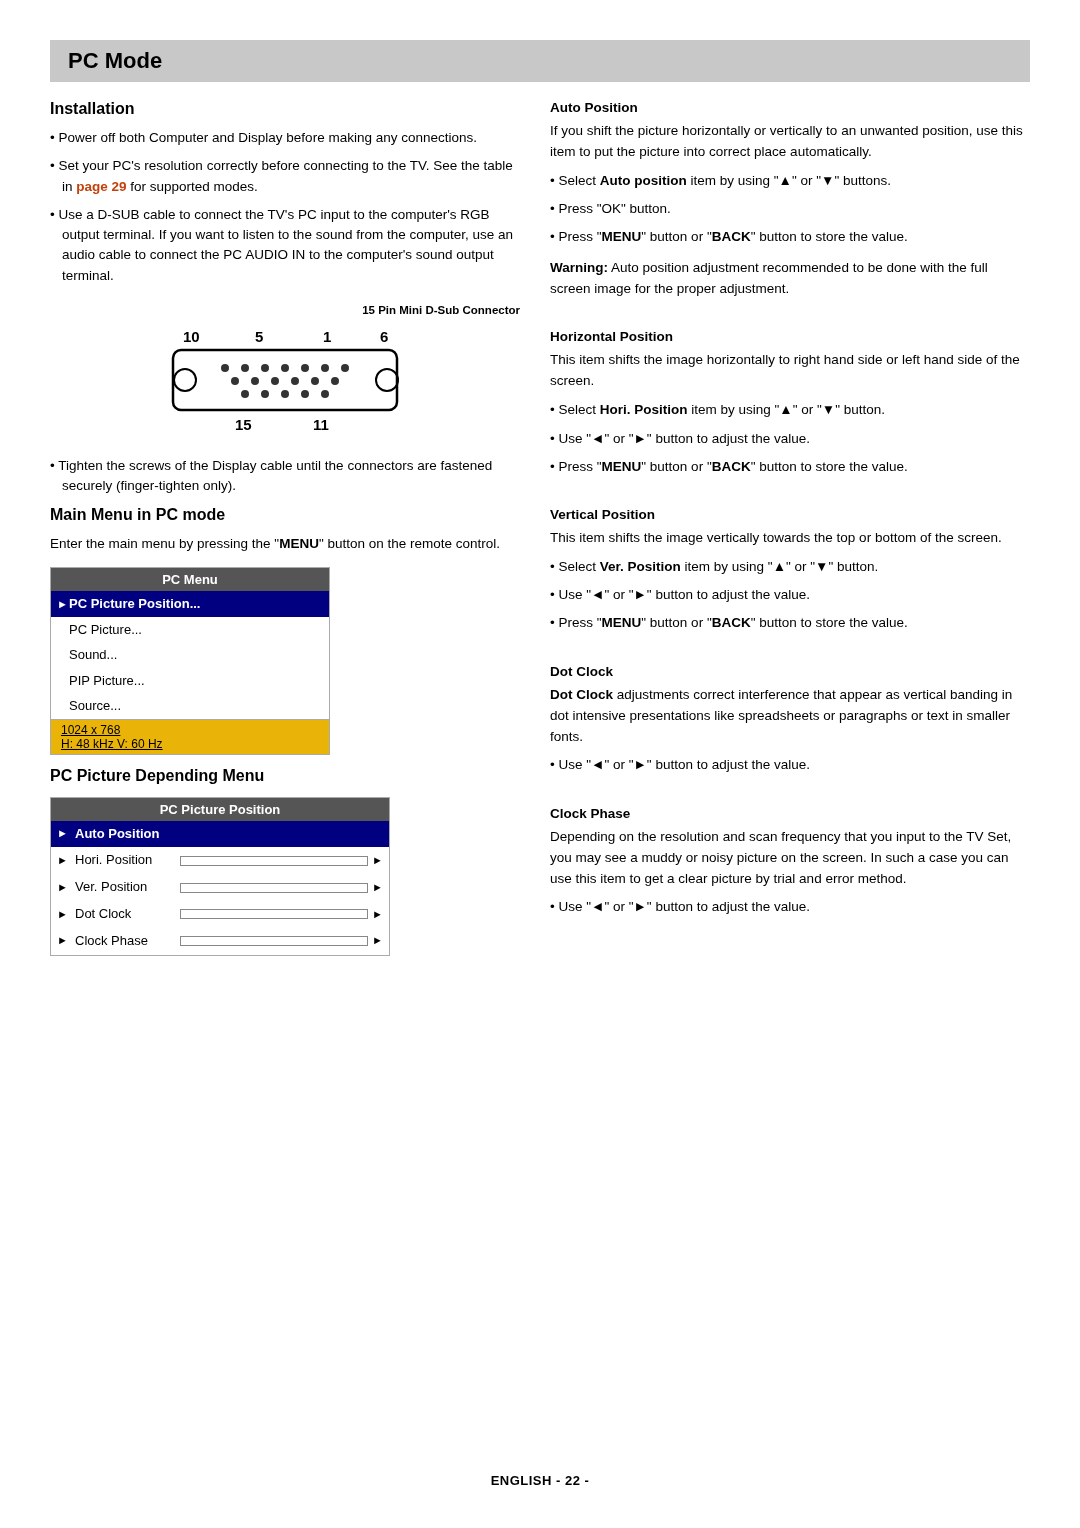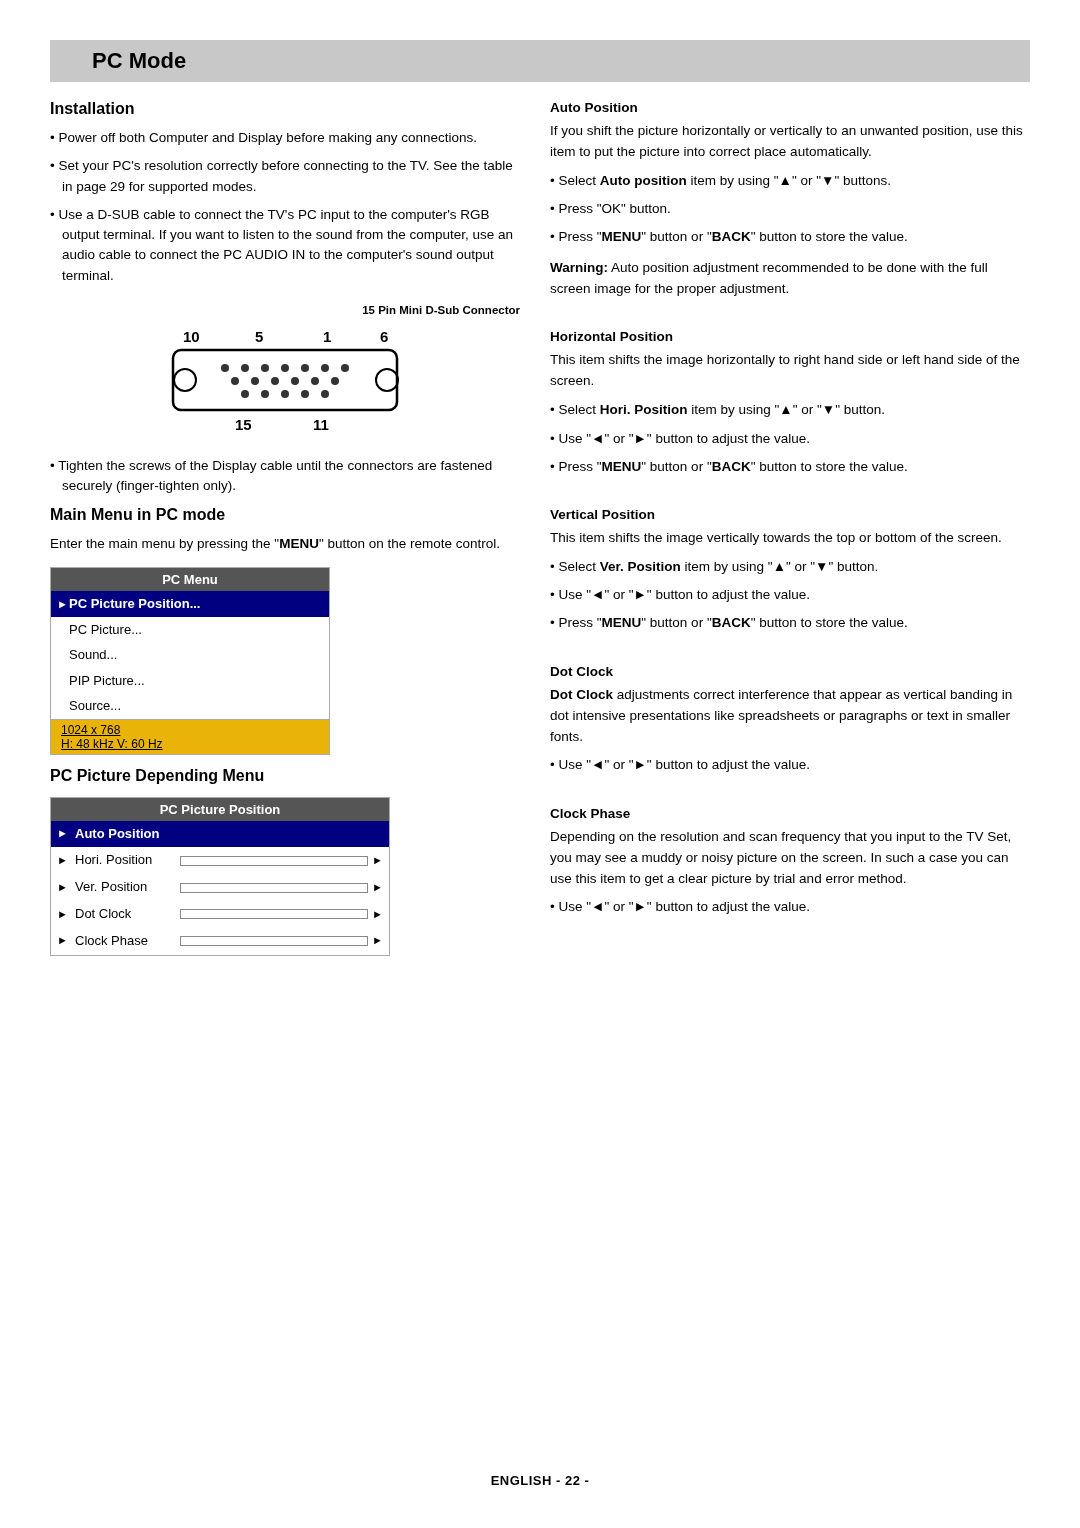--- a/index.html
+++ b/index.html
@@ -35,21 +35,20 @@
       background: #c8c8c8;
       padding: 8px 18px;
       margin-bottom: 18px;
       display: inline-block;
       width: 100%;
     }
     .pc-mode-title span {
       font-size: 22px;
       font-weight: bold;
       color: #000;
-      margin-left: 24px;
     }
     
     .section-heading {
       font-size: 16px;
       font-weight: bold;
       margin-bottom: 10px;
       margin-top: 0;
     }
     .sub-heading {
       font-weight: bold;
@@ -190,22 +189,22 @@
     .bold { font-weight: bold; }
     
     .footer {
       text-align: center;
       margin-top: 30px;
       font-weight: bold;
       font-size: 13px;
       letter-spacing: 0.5px;
     }
     a, .link-text {
-      color: #000000;
-      font-weight: normal;
+      color: #c2410c;
+      font-weight: bold;
       text-decoration: none;
     }
   </style>
 </head>
 <body>
 
 <div class="page">
 
   <div class="pc-mode-title">
     <span>PC Mode</span>

